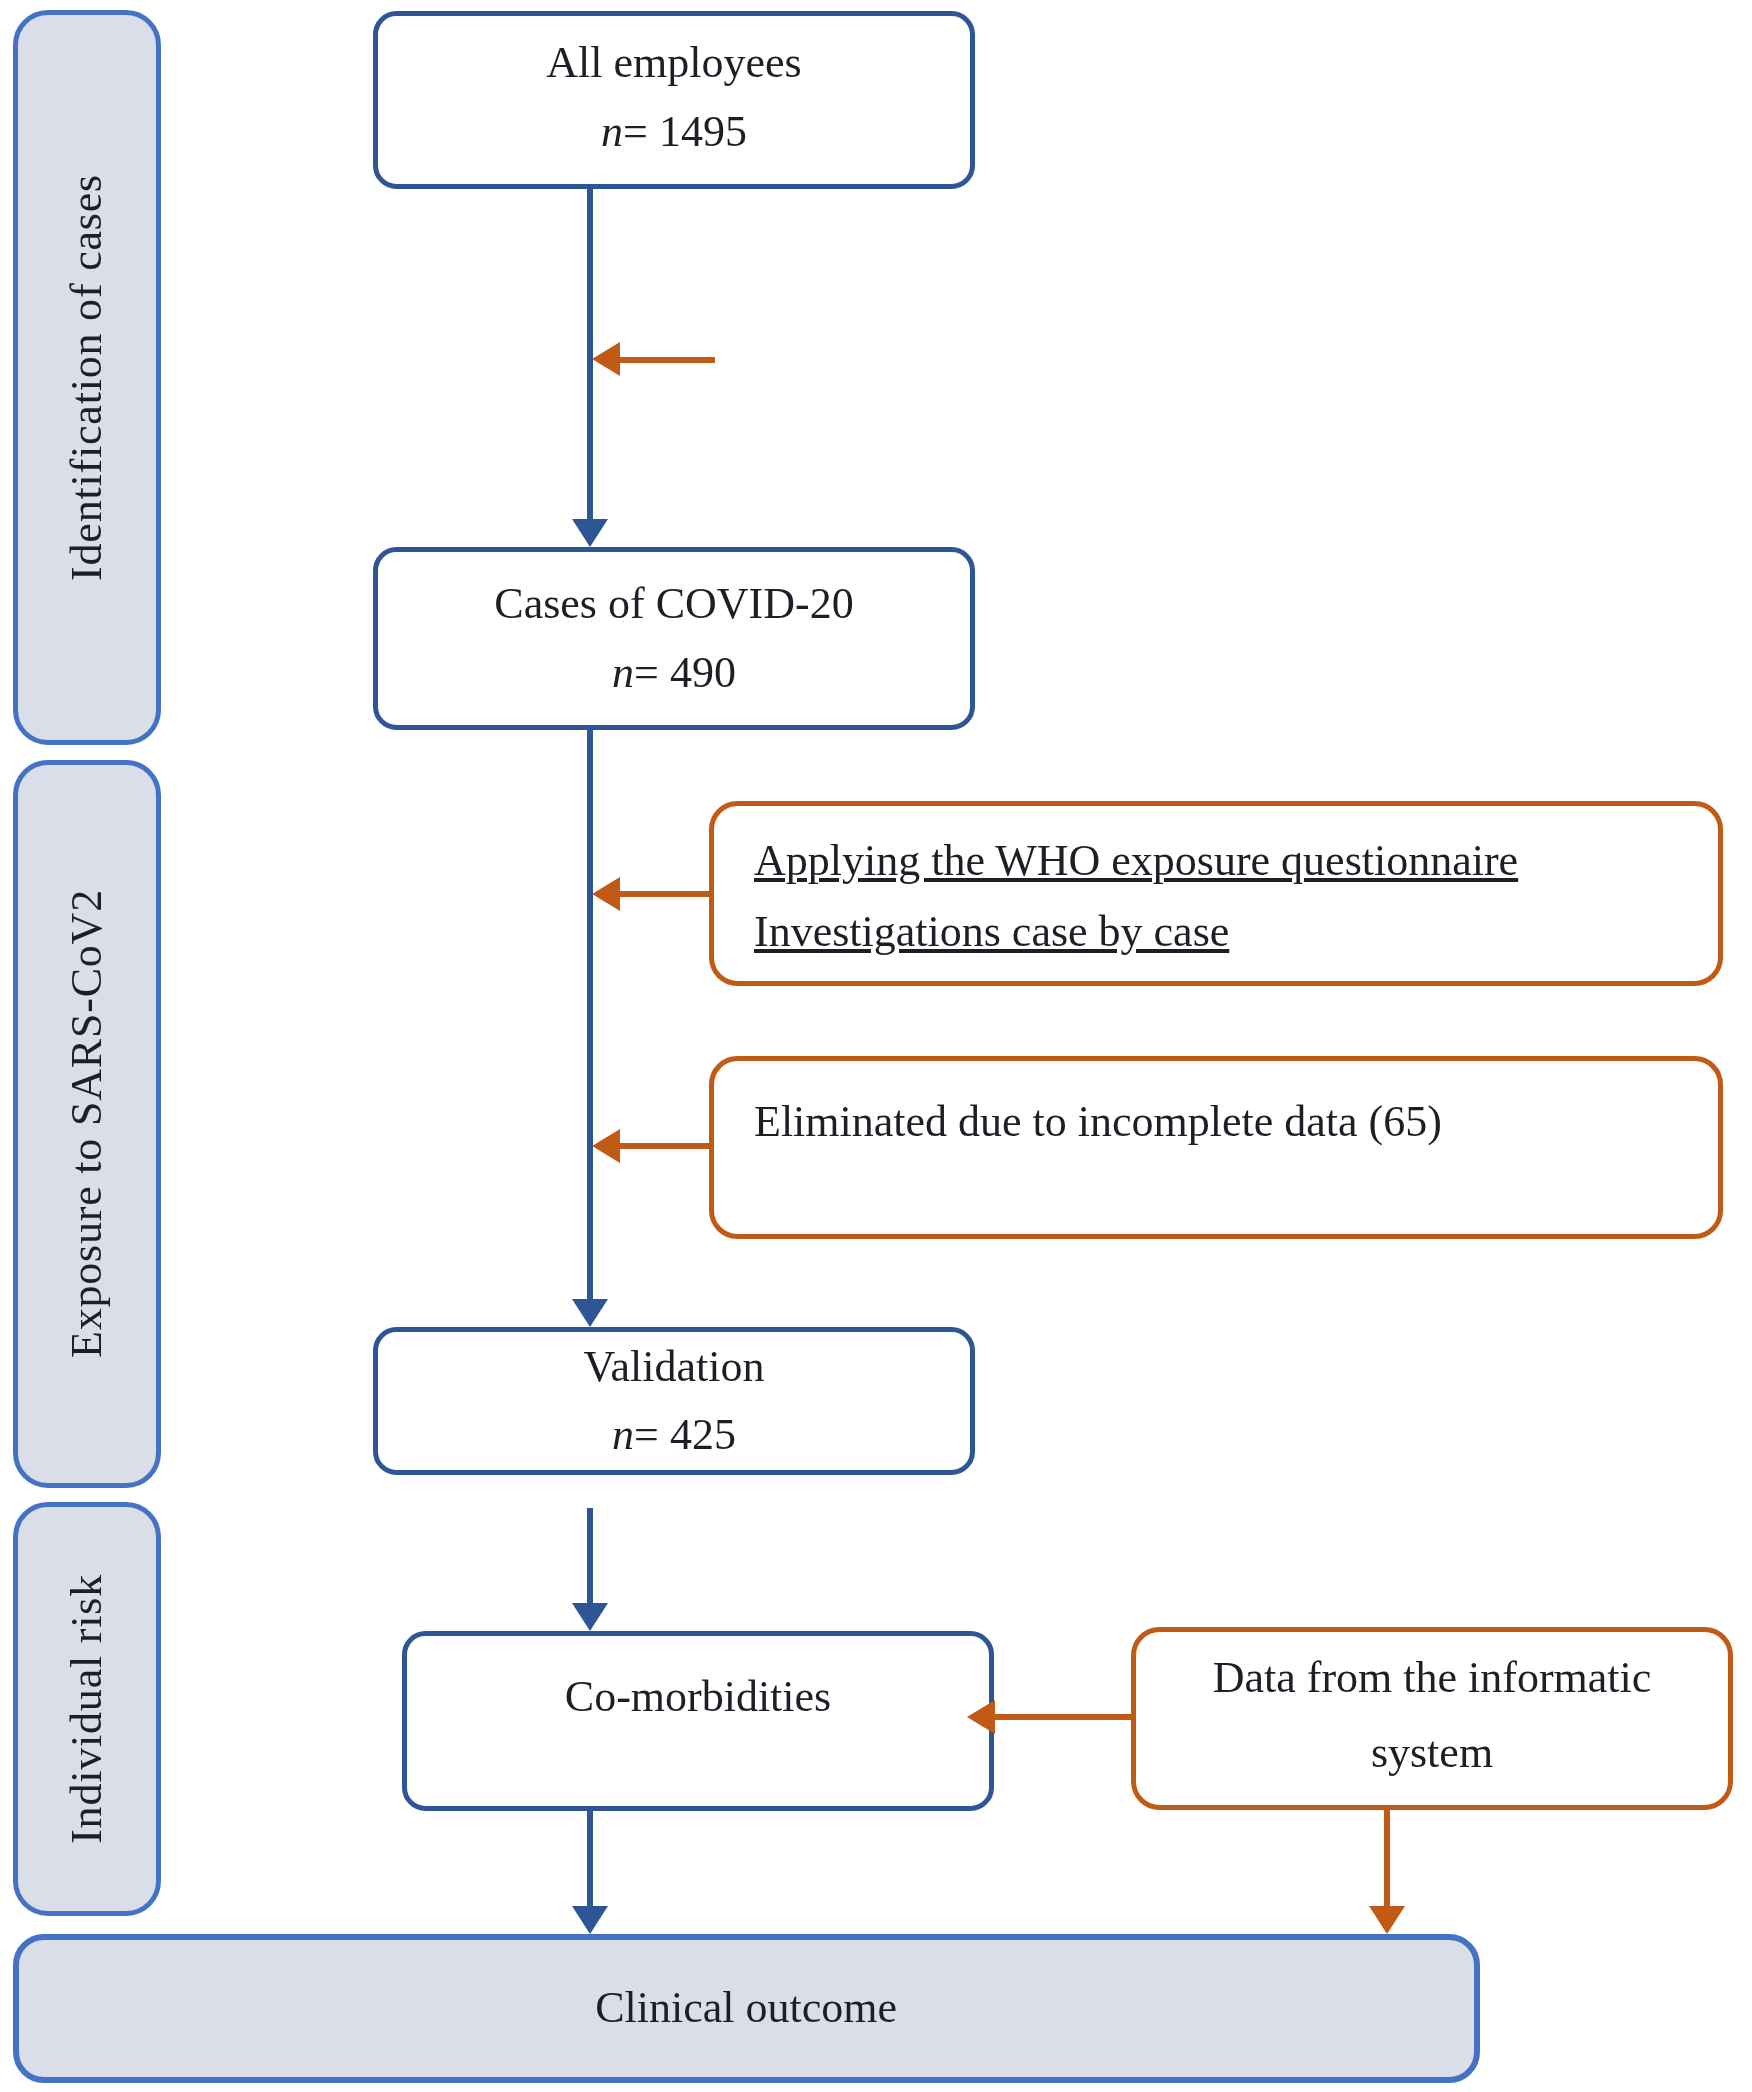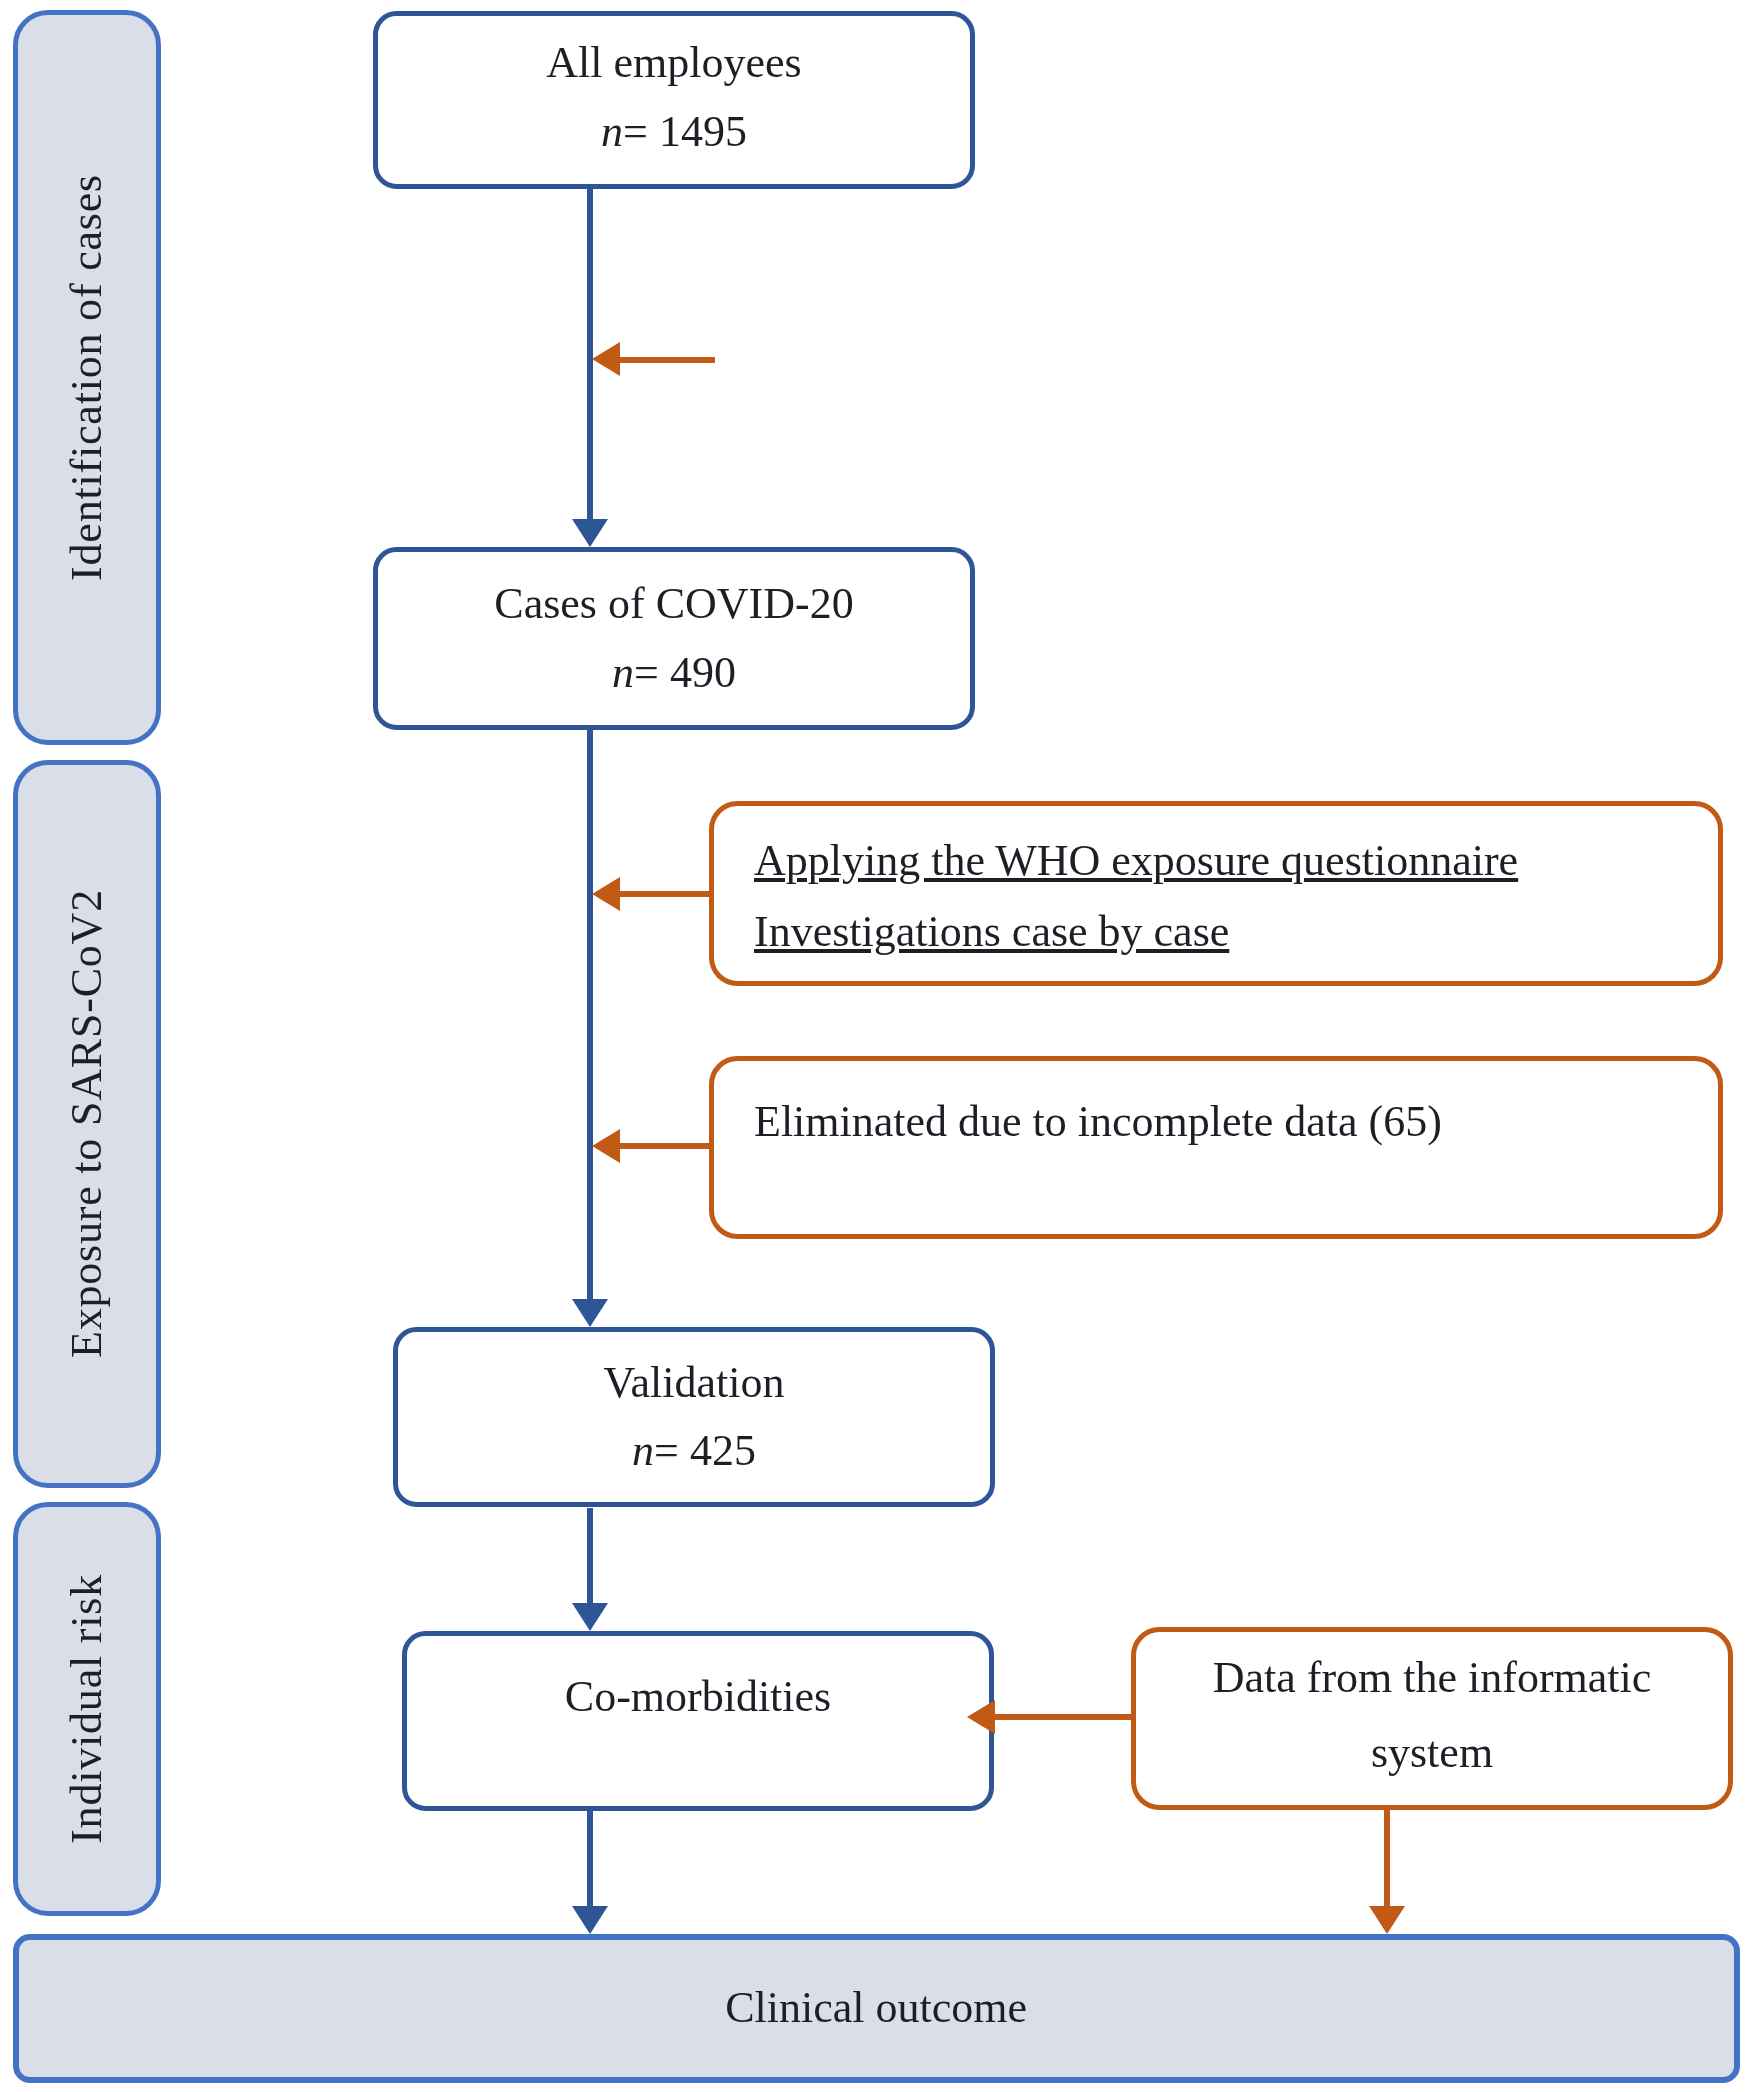--- a/index.html
+++ b/index.html
@@ -46,27 +46,27 @@
     border:5.9px solid var(--flow-blue);
     border-radius:23.5px;
     box-sizing:border-box;
     display:flex;flex-direction:column;
     align-items:center;justify-content:center;
     text-align:center;
     font-size:44px;line-height:1.55;
   }
   #node-all{left:373px;top:11px;width:602px;height:178px;padding-bottom:5px;}
   #node-cases{left:373px;top:547px;width:602px;height:183px;}
-  #node-validation{left:373px;top:1327px;width:602px;height:180px;margin-left:20px;}
+  #node-validation{left:373px;top:1327px;width:602px;height:148px;}
   #node-comorbidities{left:371px;top:1631px;width:592px;height:180px;padding-bottom:47px;margin-left:31px;}
   #node-clinical{
-    left:12.6px;top:1934px;width:1727px;height:149px;
+    left:12.6px;top:1934px;width:1467px;height:149px;
     background:var(--fill-blue);
     border:6.7px solid var(--accent-blue);
-    border-radius:17px;
+    border-radius:31px;
   }
   .nline .it{font-style:italic;}
   
   .annot{
     position:absolute;
     background:#fff;
     border:5.9px solid var(--orange);
     border-radius:28.5px;
     box-sizing:border-box;
     display:flex;flex-direction:column;

